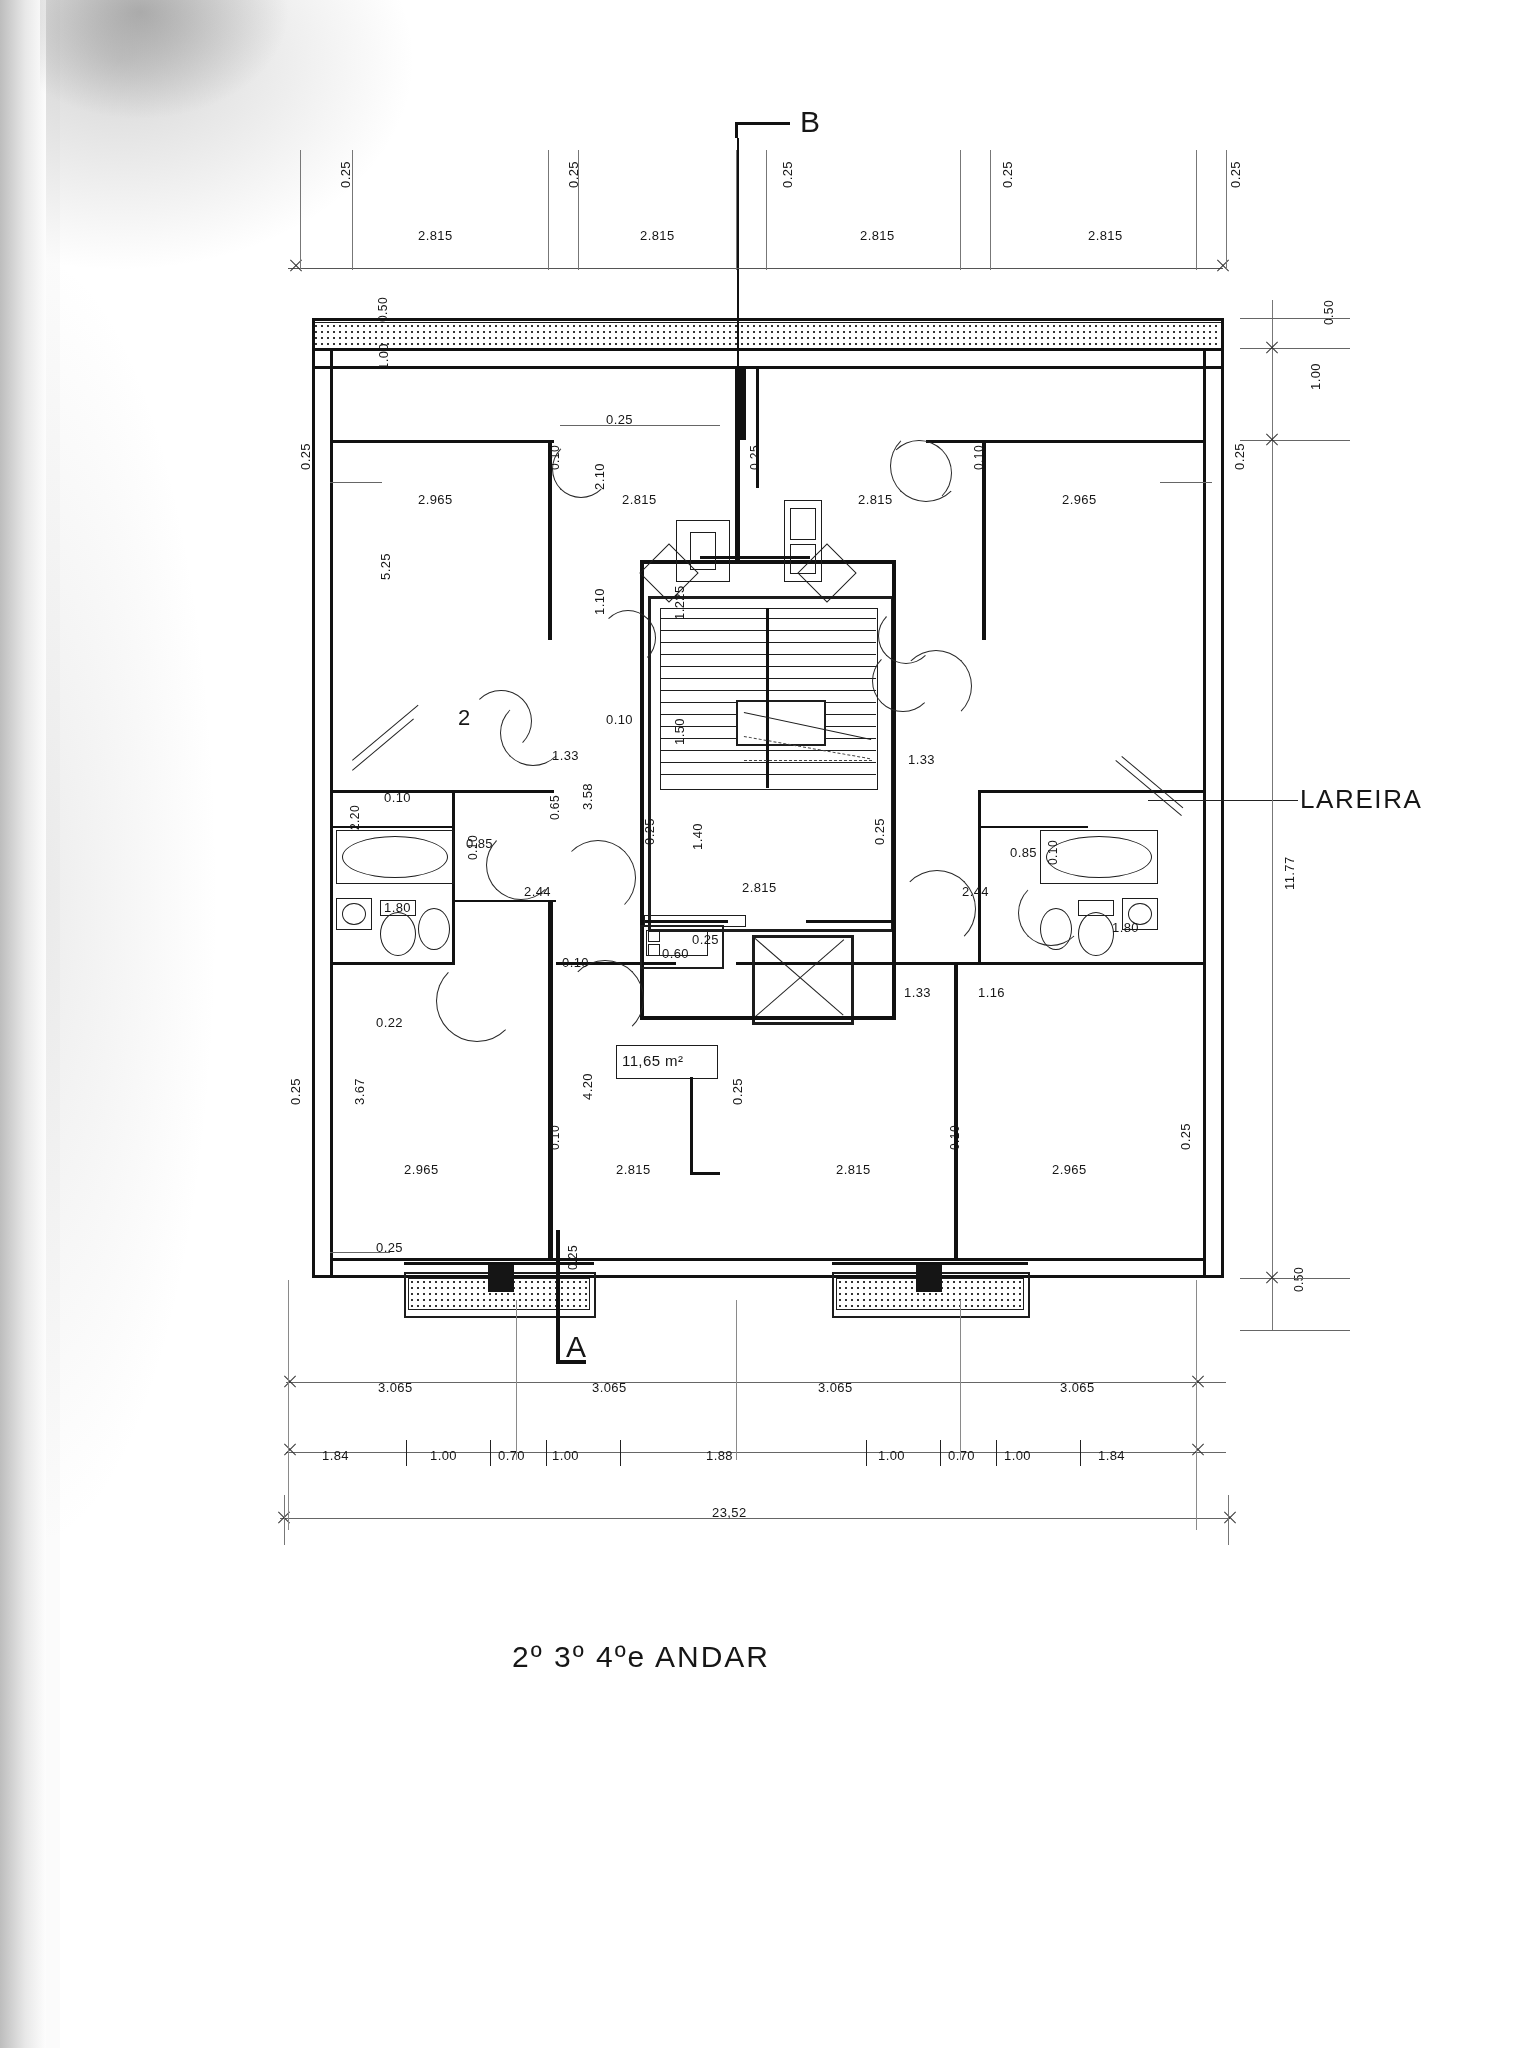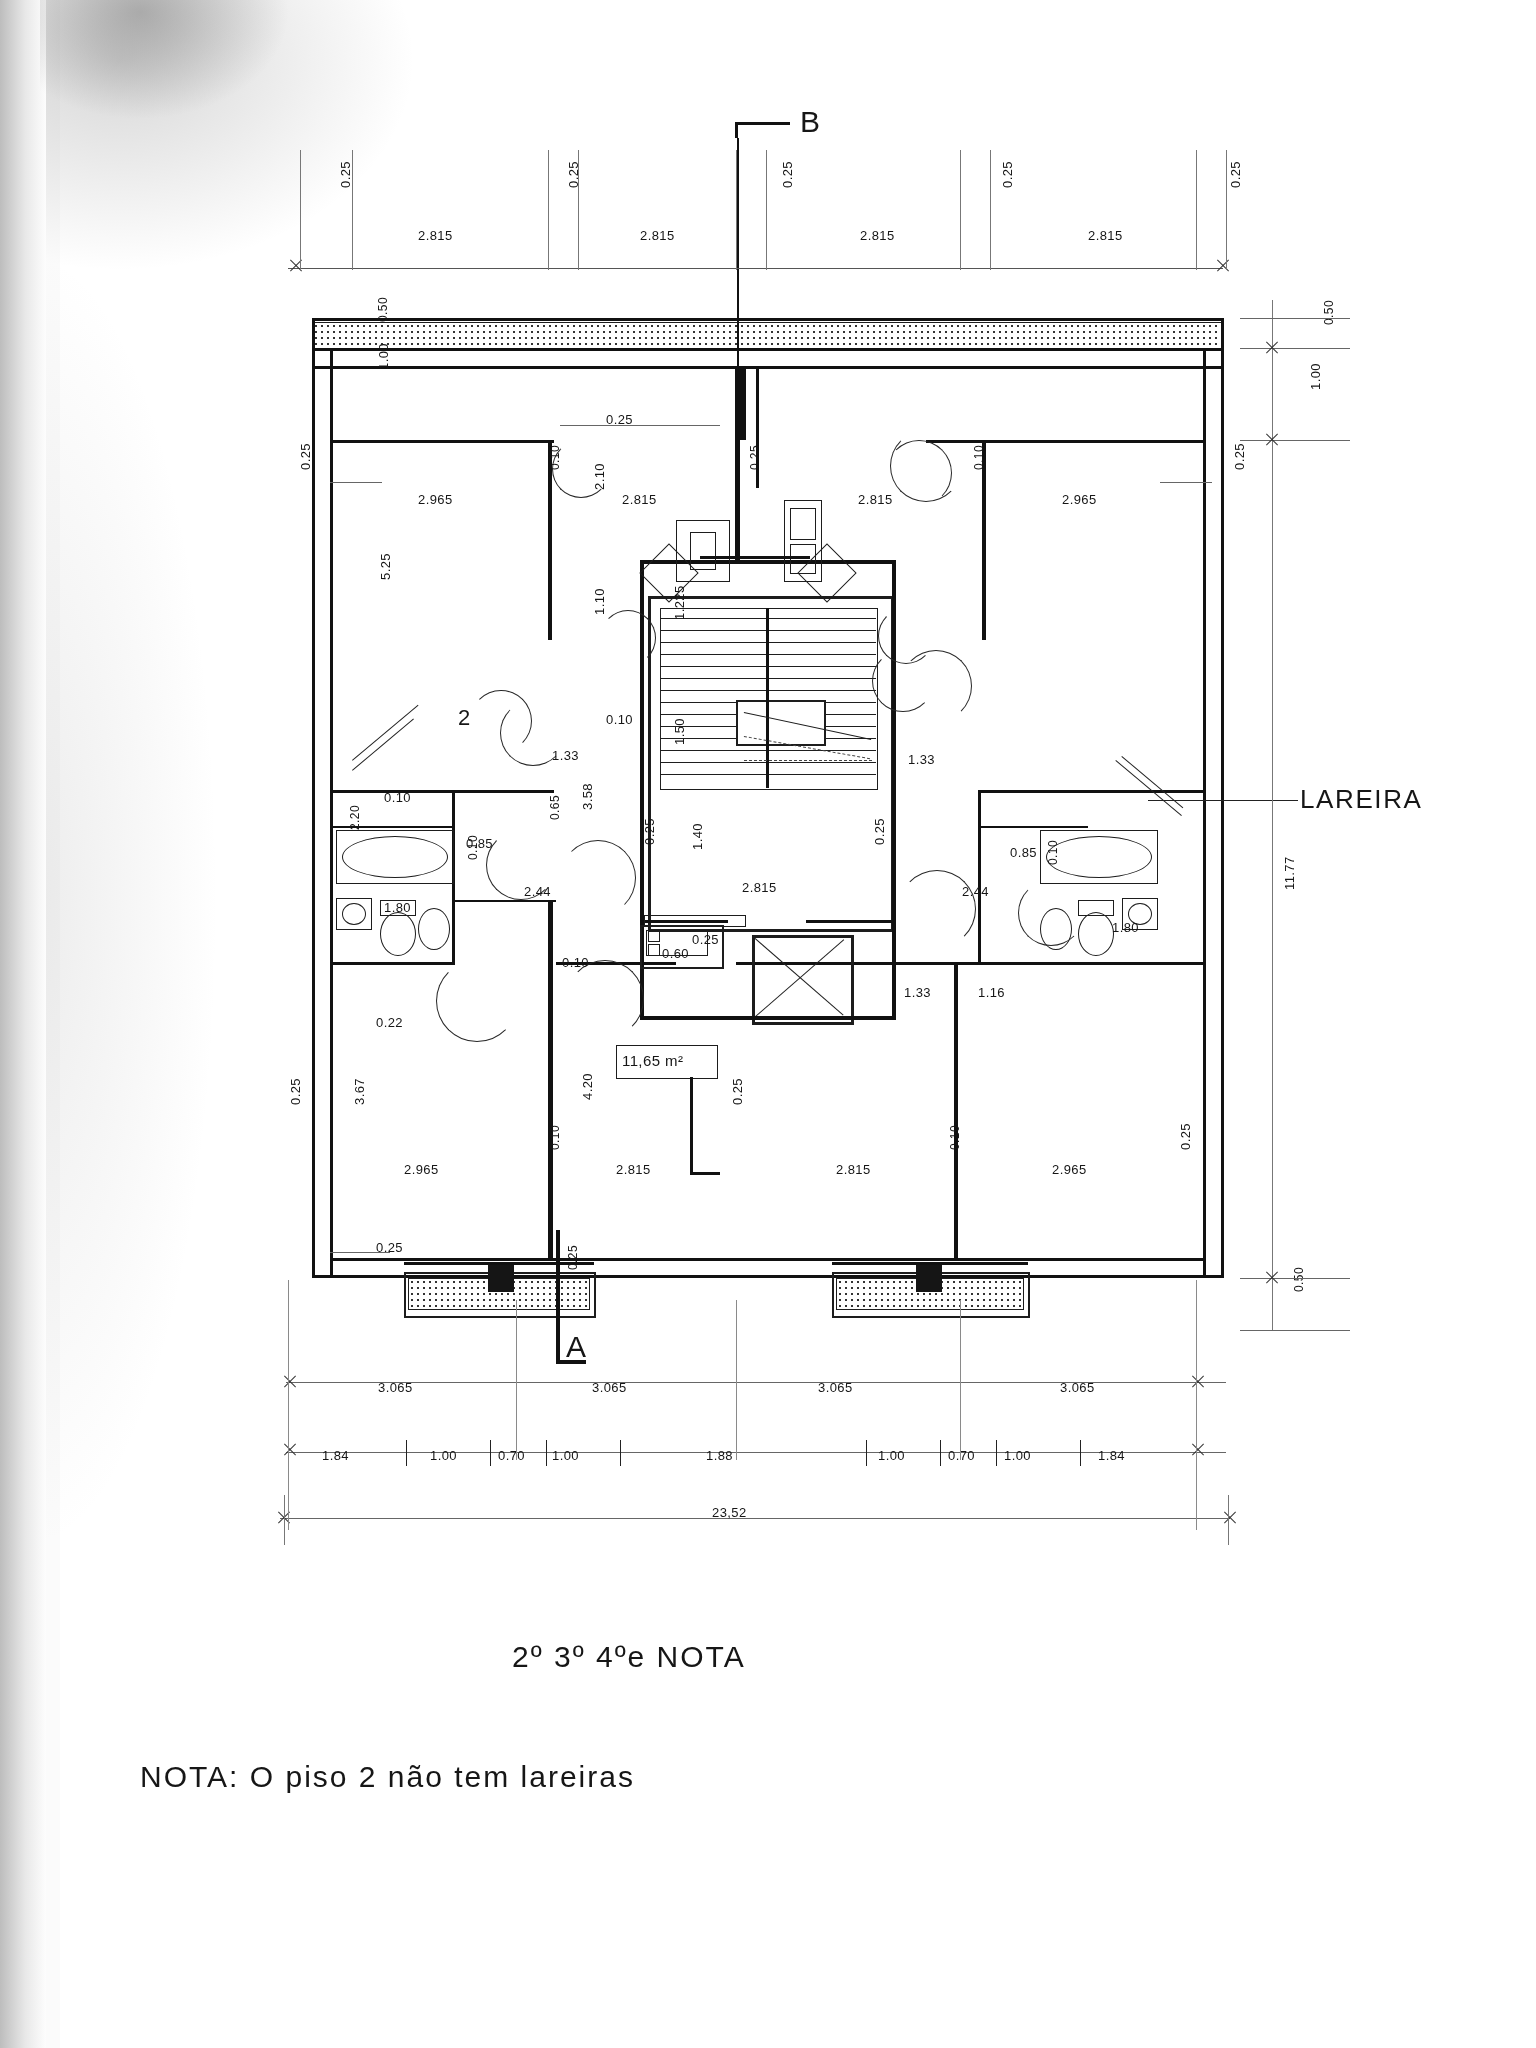--- a/index.html
+++ b/index.html
@@ -367,16 +367,15 @@
   <div class="xmark" style="left:1222px;top:1510px"></div>
   <div class="v" style="left:284px;top:1495px;height:50px;background:#777"></div>
   <div class="v" style="left:1228px;top:1495px;height:50px;background:#777"></div>
 
   <div class="v" style="left:288px;top:1280px;height:250px;background:#8a8a8a"></div>
   <div class="v" style="left:516px;top:1300px;height:160px;background:#8a8a8a"></div>
   <div class="v" style="left:736px;top:1300px;height:160px;background:#8a8a8a"></div>
   <div class="v" style="left:960px;top:1300px;height:160px;background:#8a8a8a"></div>
   <div class="v" style="left:1196px;top:1280px;height:250px;background:#8a8a8a"></div>
 
-  <div class="caption txt big" style="left:512px;top:1640px;letter-spacing:2px">2º 3º 4ºe NOTA</div>
-  <div class="caption txt big" style="left:140px;top:1760px;letter-spacing:2px">NOTA: O piso 2 não tem lareiras</div>
+  <div class="caption txt big" style="left:512px;top:1640px;letter-spacing:2px">2º 3º 4ºe ANDAR</div>
 
 </div>
 
 </body></html>

